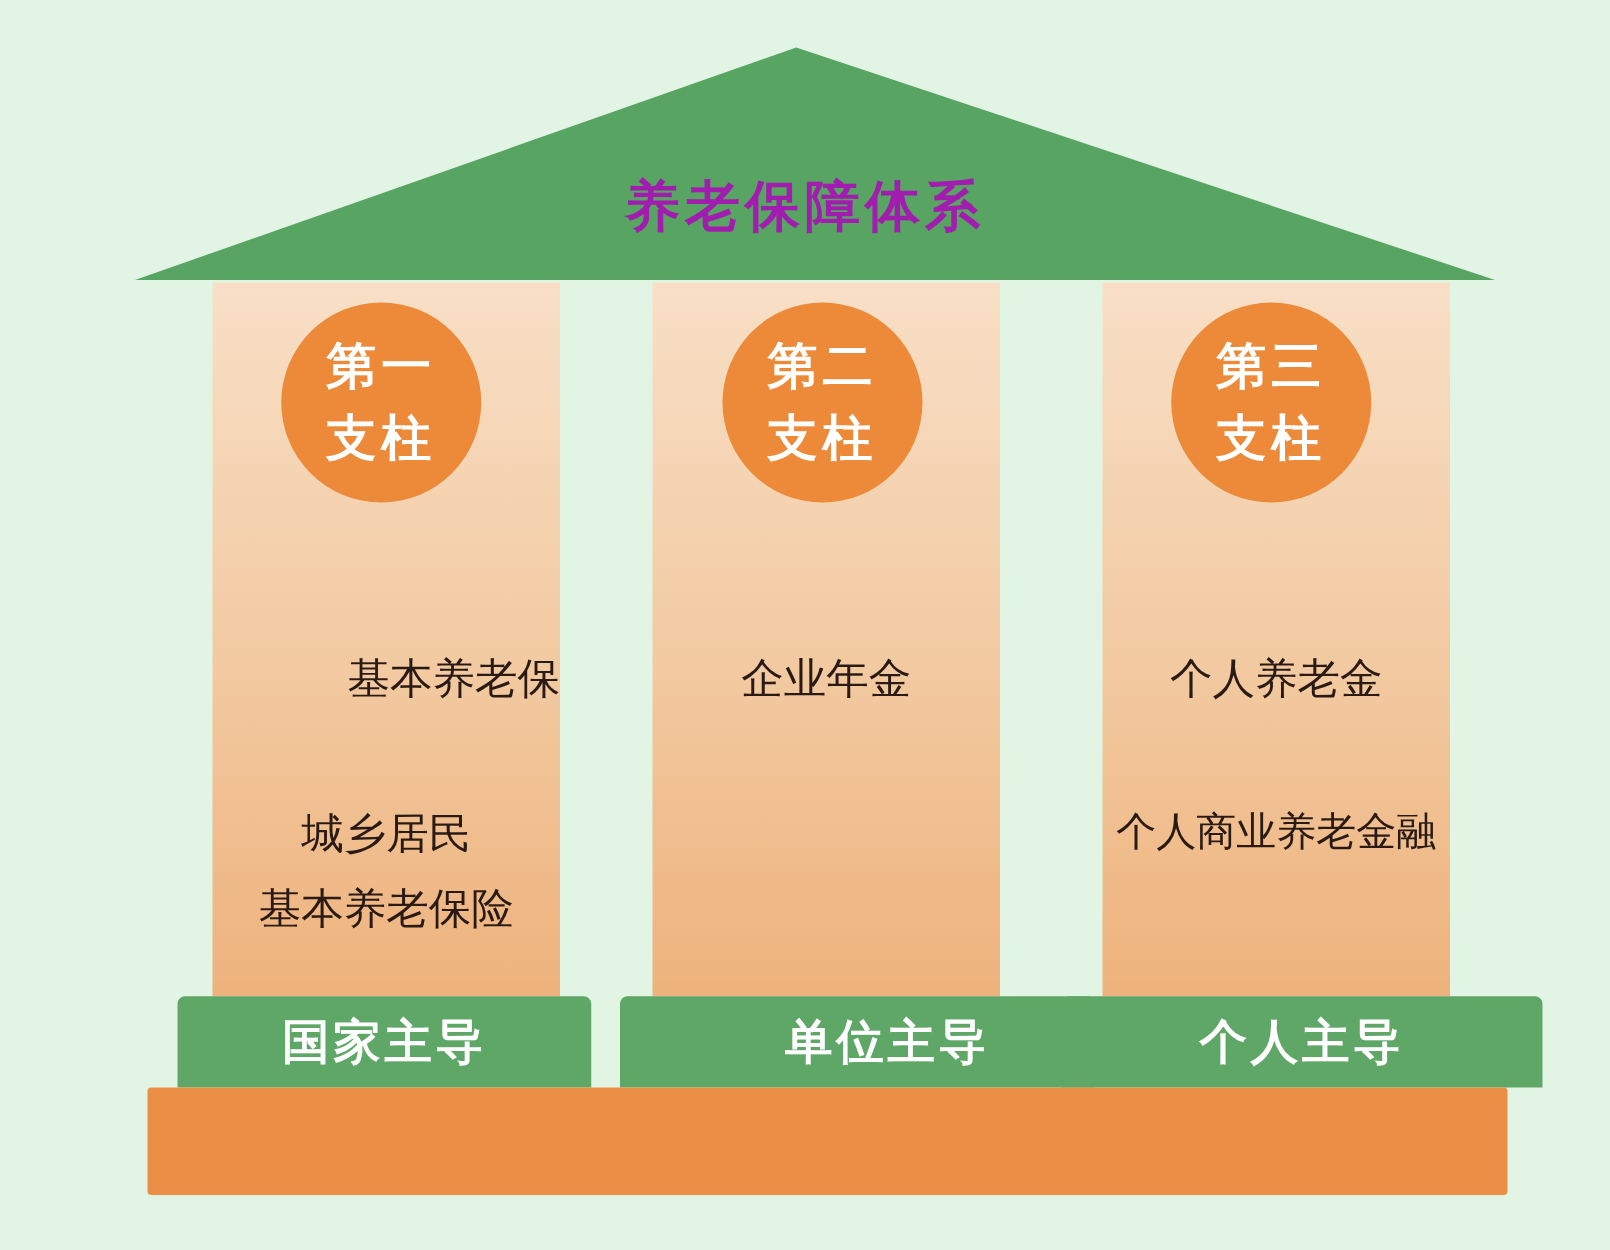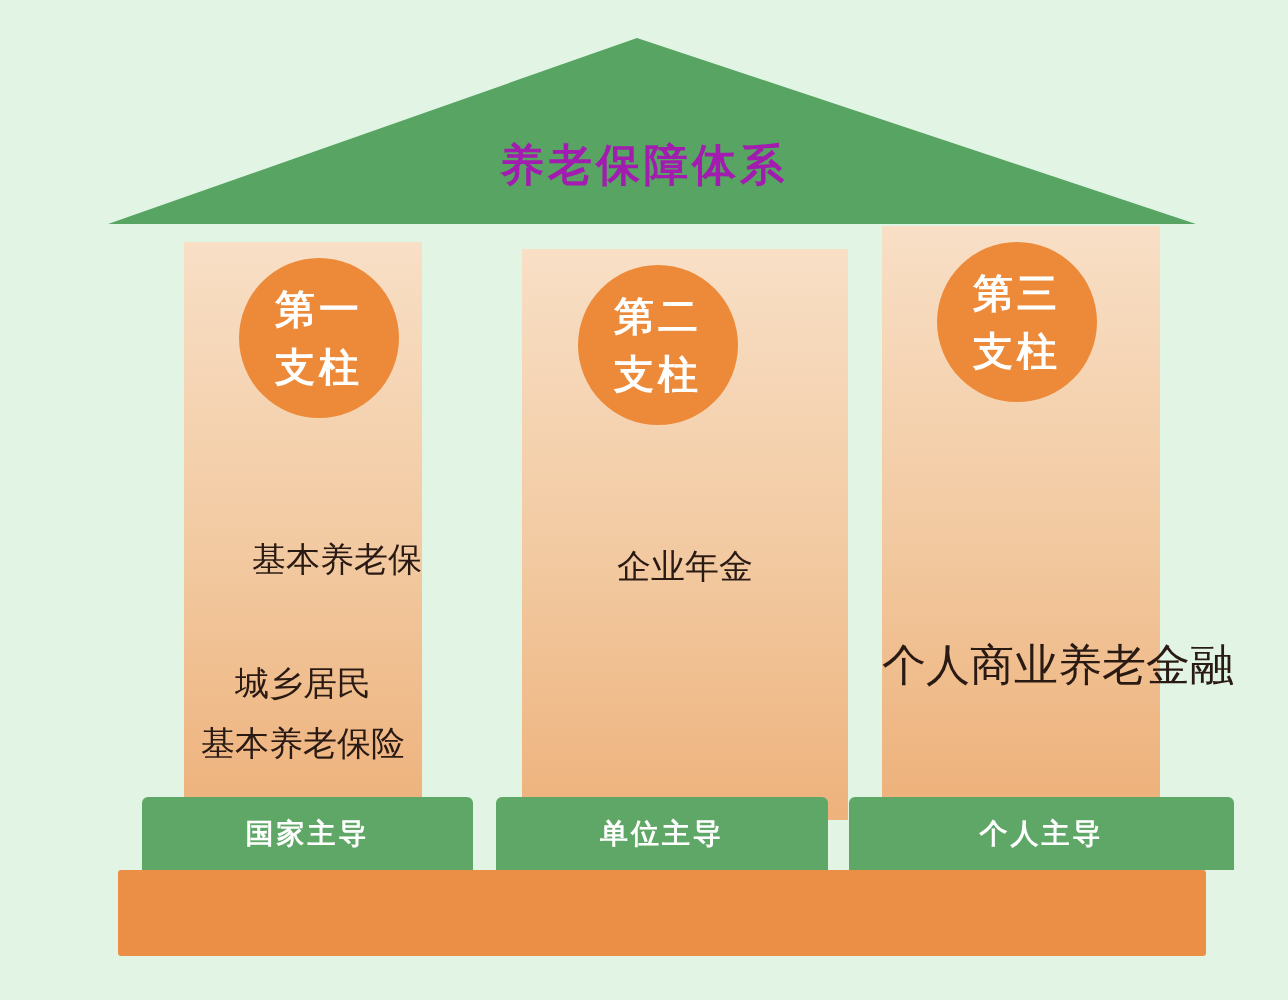--- a/index.html
+++ b/index.html
@@ -3,54 +3,55 @@
 <meta charset="utf-8">
 <style>
   html,body{margin:0;padding:0;}
   body{width:1288px;height:1000px;background:#e2f5e4;position:relative;overflow:hidden;font-family:"DejaVu Sans","Liberation Sans",sans-serif;}
   .roof{position:absolute;left:0;top:0;width:1288px;height:232px;}
   .roof-title{position:absolute;left:0;width:1288px;top:136px;text-align:center;color:#a21caf;font-size:44px;font-weight:bold;letter-spacing:4px;}
   .pillar{position:absolute;top:226px;height:571px;background:linear-gradient(180deg,#f8dfc6 0%,#f2c9a0 55%,#eeb27c 100%);}
   .circle{position:absolute;width:160px;height:160px;border-radius:50%;background:#ec8a39;color:#ffffff;font-weight:bold;font-size:40px;line-height:58px;display:flex;flex-direction:column;align-items:center;justify-content:center;}
   .circle span{display:block;letter-spacing:4px;}
   .item{position:absolute;left:0;width:100%;text-align:center;color:#2a1a14;font-size:34px;line-height:58px;white-space:nowrap;}
-  .base{position:absolute;top:797px;height:73px;background:#5fa766;border-radius:6px 6px 0 0;color:#ffffff;font-size:28px;font-weight:bold;display:flex;align-items:center;justify-content:center;letter-spacing:3px;}
+  .base{position:absolute;top:797px;height:73px;background:#5fa766;border-radius:6px 6px 0 0;color:#ffffff;font-size:38px;font-weight:bold;display:flex;align-items:center;justify-content:center;letter-spacing:3px;}
   .plinth{position:absolute;left:118px;top:870px;width:1088px;height:86px;background:#ec8f46;border-radius:3px;}
 </style>
 </head>
 <body>
 
 <svg class="roof" viewBox="0 0 1288 232" width="1288" height="232">
   <polygon points="637,38 1196,224 108,224" fill="#58a563"></polygon>
 </svg>
 <div class="roof-title">养老保障体系</div>
 
-<div class="pillar" style="left:184px;width:238px;margin-top:16px;">
+<div class="pillar" style="left:170px;width:278px;">
   <div class="circle" style="left:55px;top:16px;">
     <span>第一</span>
     <span>支柱</span>
   </div>
   <div class="item" style="top:288px;text-align:right;">基本养老保</div>
   <div class="item" style="top:412px;">城乡居民</div>
   <div class="item" style="top:472px;">基本养老保险</div>
 </div>
 
-<div class="pillar" style="left:522px;width:326px;margin-top:23px;">
+<div class="pillar" style="left:522px;width:278px;">
   <div class="circle" style="left:56px;top:16px;">
     <span>第二</span>
     <span>支柱</span>
   </div>
   <div class="item" style="top:288px;">企业年金</div>
 </div>
 
 <div class="pillar" style="left:882px;width:278px;">
   <div class="circle" style="left:55px;top:16px;">
     <span>第三</span>
     <span>支柱</span>
   </div>
-  <div class="item" style="top:410px;font-size:44px;">个人商业养老金融</div>
+  <div class="item" style="top:288px;">个人养老金</div>
+  <div class="item" style="top:410px;font-size:32px;">个人商业养老金融</div>
 </div>
 
 <div class="base" style="left:142px;width:331px;">国家主导</div>
-<div class="base" style="left:496px;width:332px;">单位主导</div>
+<div class="base" style="left:496px;width:332px;padding-left:48px;">单位主导</div>
 <div class="base" style="left:849px;width:385px;">个人主导</div>
 
 <div class="plinth"></div>
 
 </body></html>

